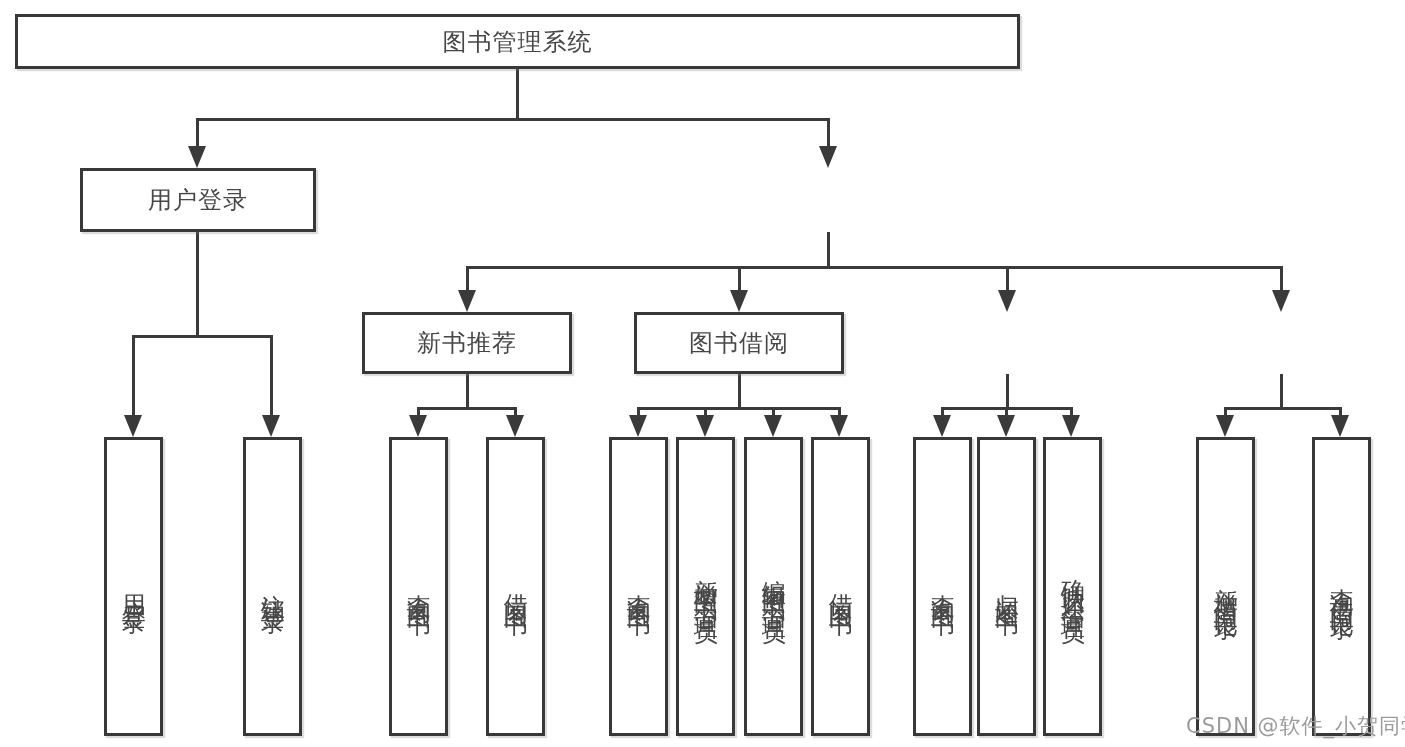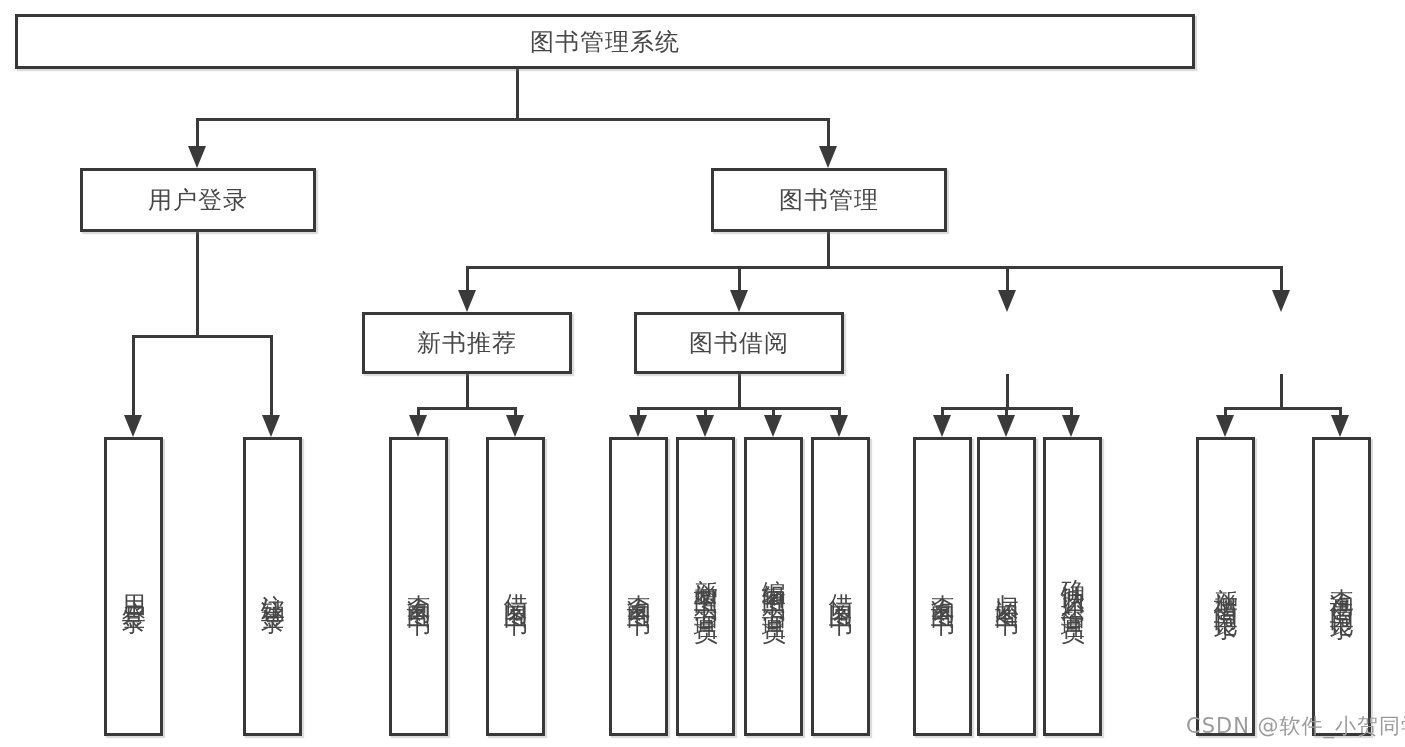--- a/index.html
+++ b/index.html
@@ -88,29 +88,26 @@
   <div class="arrow" style="left:997px;top:415px"></div>
   <div class="arrow" style="left:1062px;top:415px"></div>
 
   <div class="vline" style="left:1280px;top:374px;height:35px"></div>
   <div class="hline" style="left:1224px;top:407px;width:118px"></div>
   <div class="vline" style="left:1224px;top:407px;height:10px"></div>
   <div class="vline" style="left:1339px;top:407px;height:10px"></div>
   <div class="arrow" style="left:1216px;top:415px"></div>
   <div class="arrow" style="left:1331px;top:415px"></div>
 
-  <div class="box" style="left:15px;top:14px;width:1180px;height:55px">
+  <div class="box" style="left:15px;top:14px;width:1005px;height:55px">
     <span>图书管理系统</span>
   </div>
 
   <div class="box" style="left:80px;top:168px;width:236px;height:64px">
     <span>用户登录</span>
-  </div>
-  <div class="box" style="left:711px;top:168px;width:236px;height:64px">
-    <span>图书管理</span>
   </div>
 
   <div class="box" style="left:362px;top:312px;width:210px;height:62px">
     <span>新书推荐</span>
   </div>
   <div class="box" style="left:634px;top:312px;width:210px;height:62px">
     <span>图书借阅</span>
   </div>
 
   <div class="box leaf" style="left:104px;top:437px;width:59px;height:299px">

